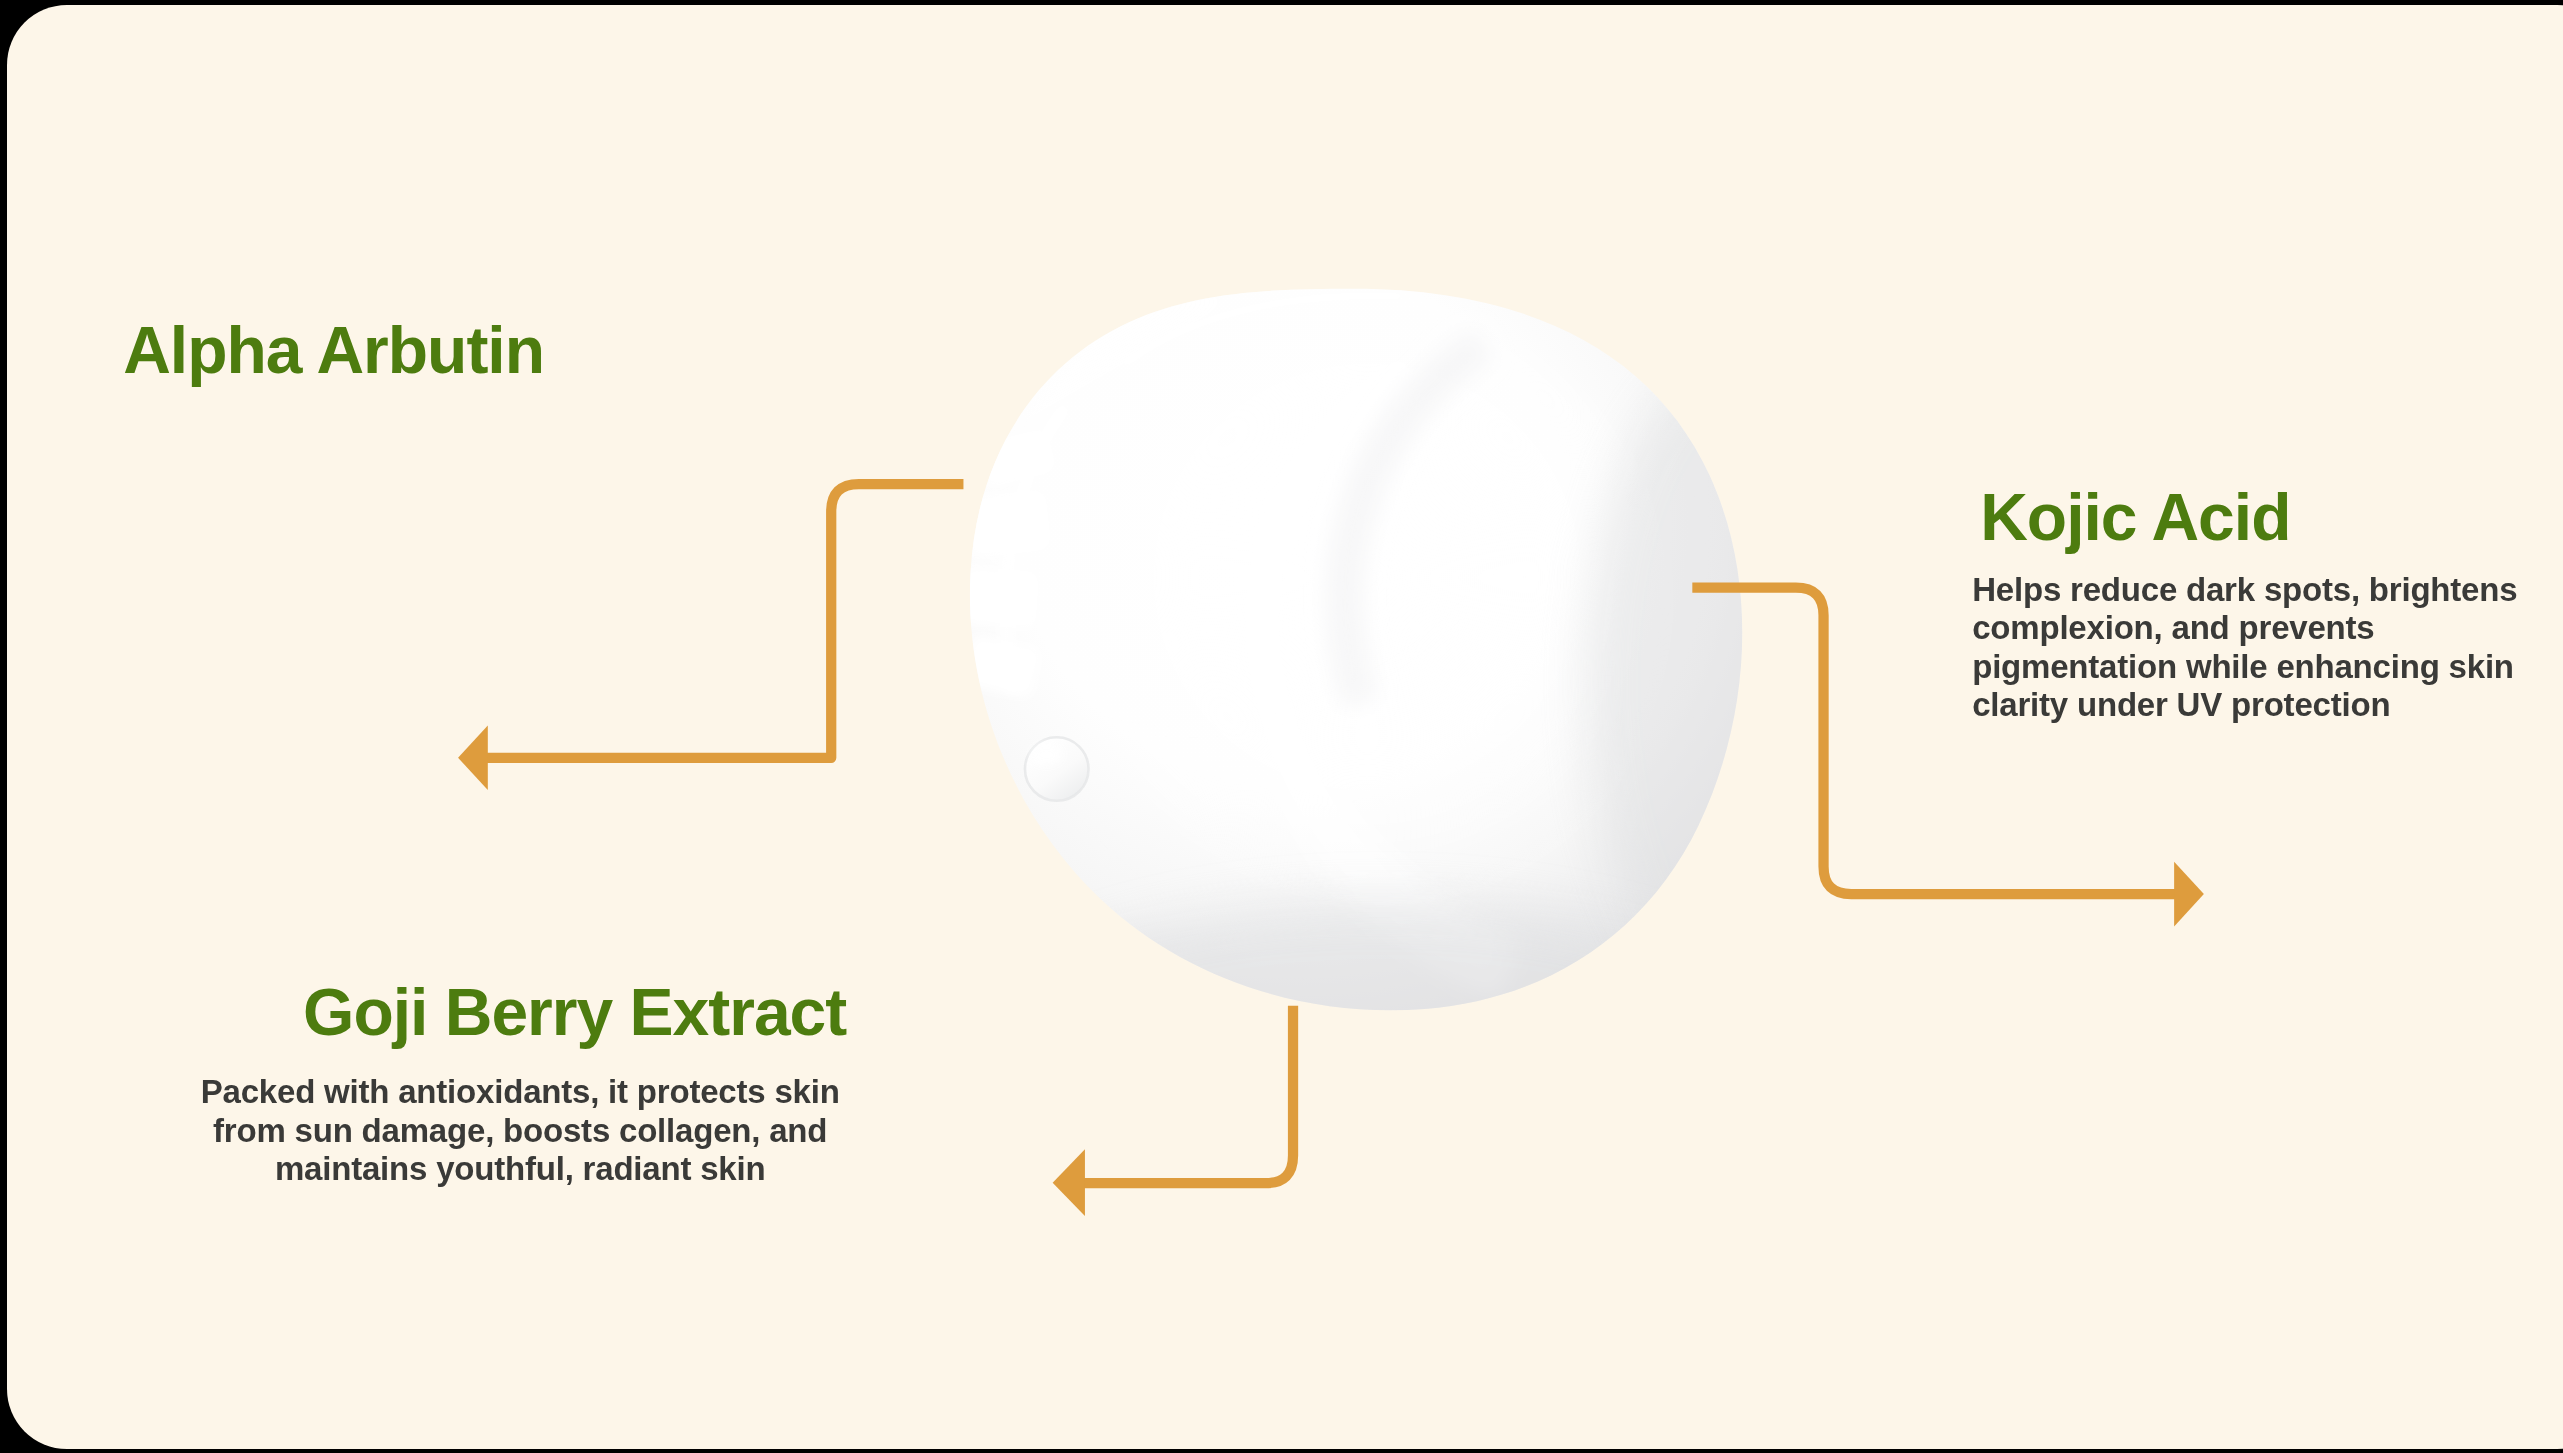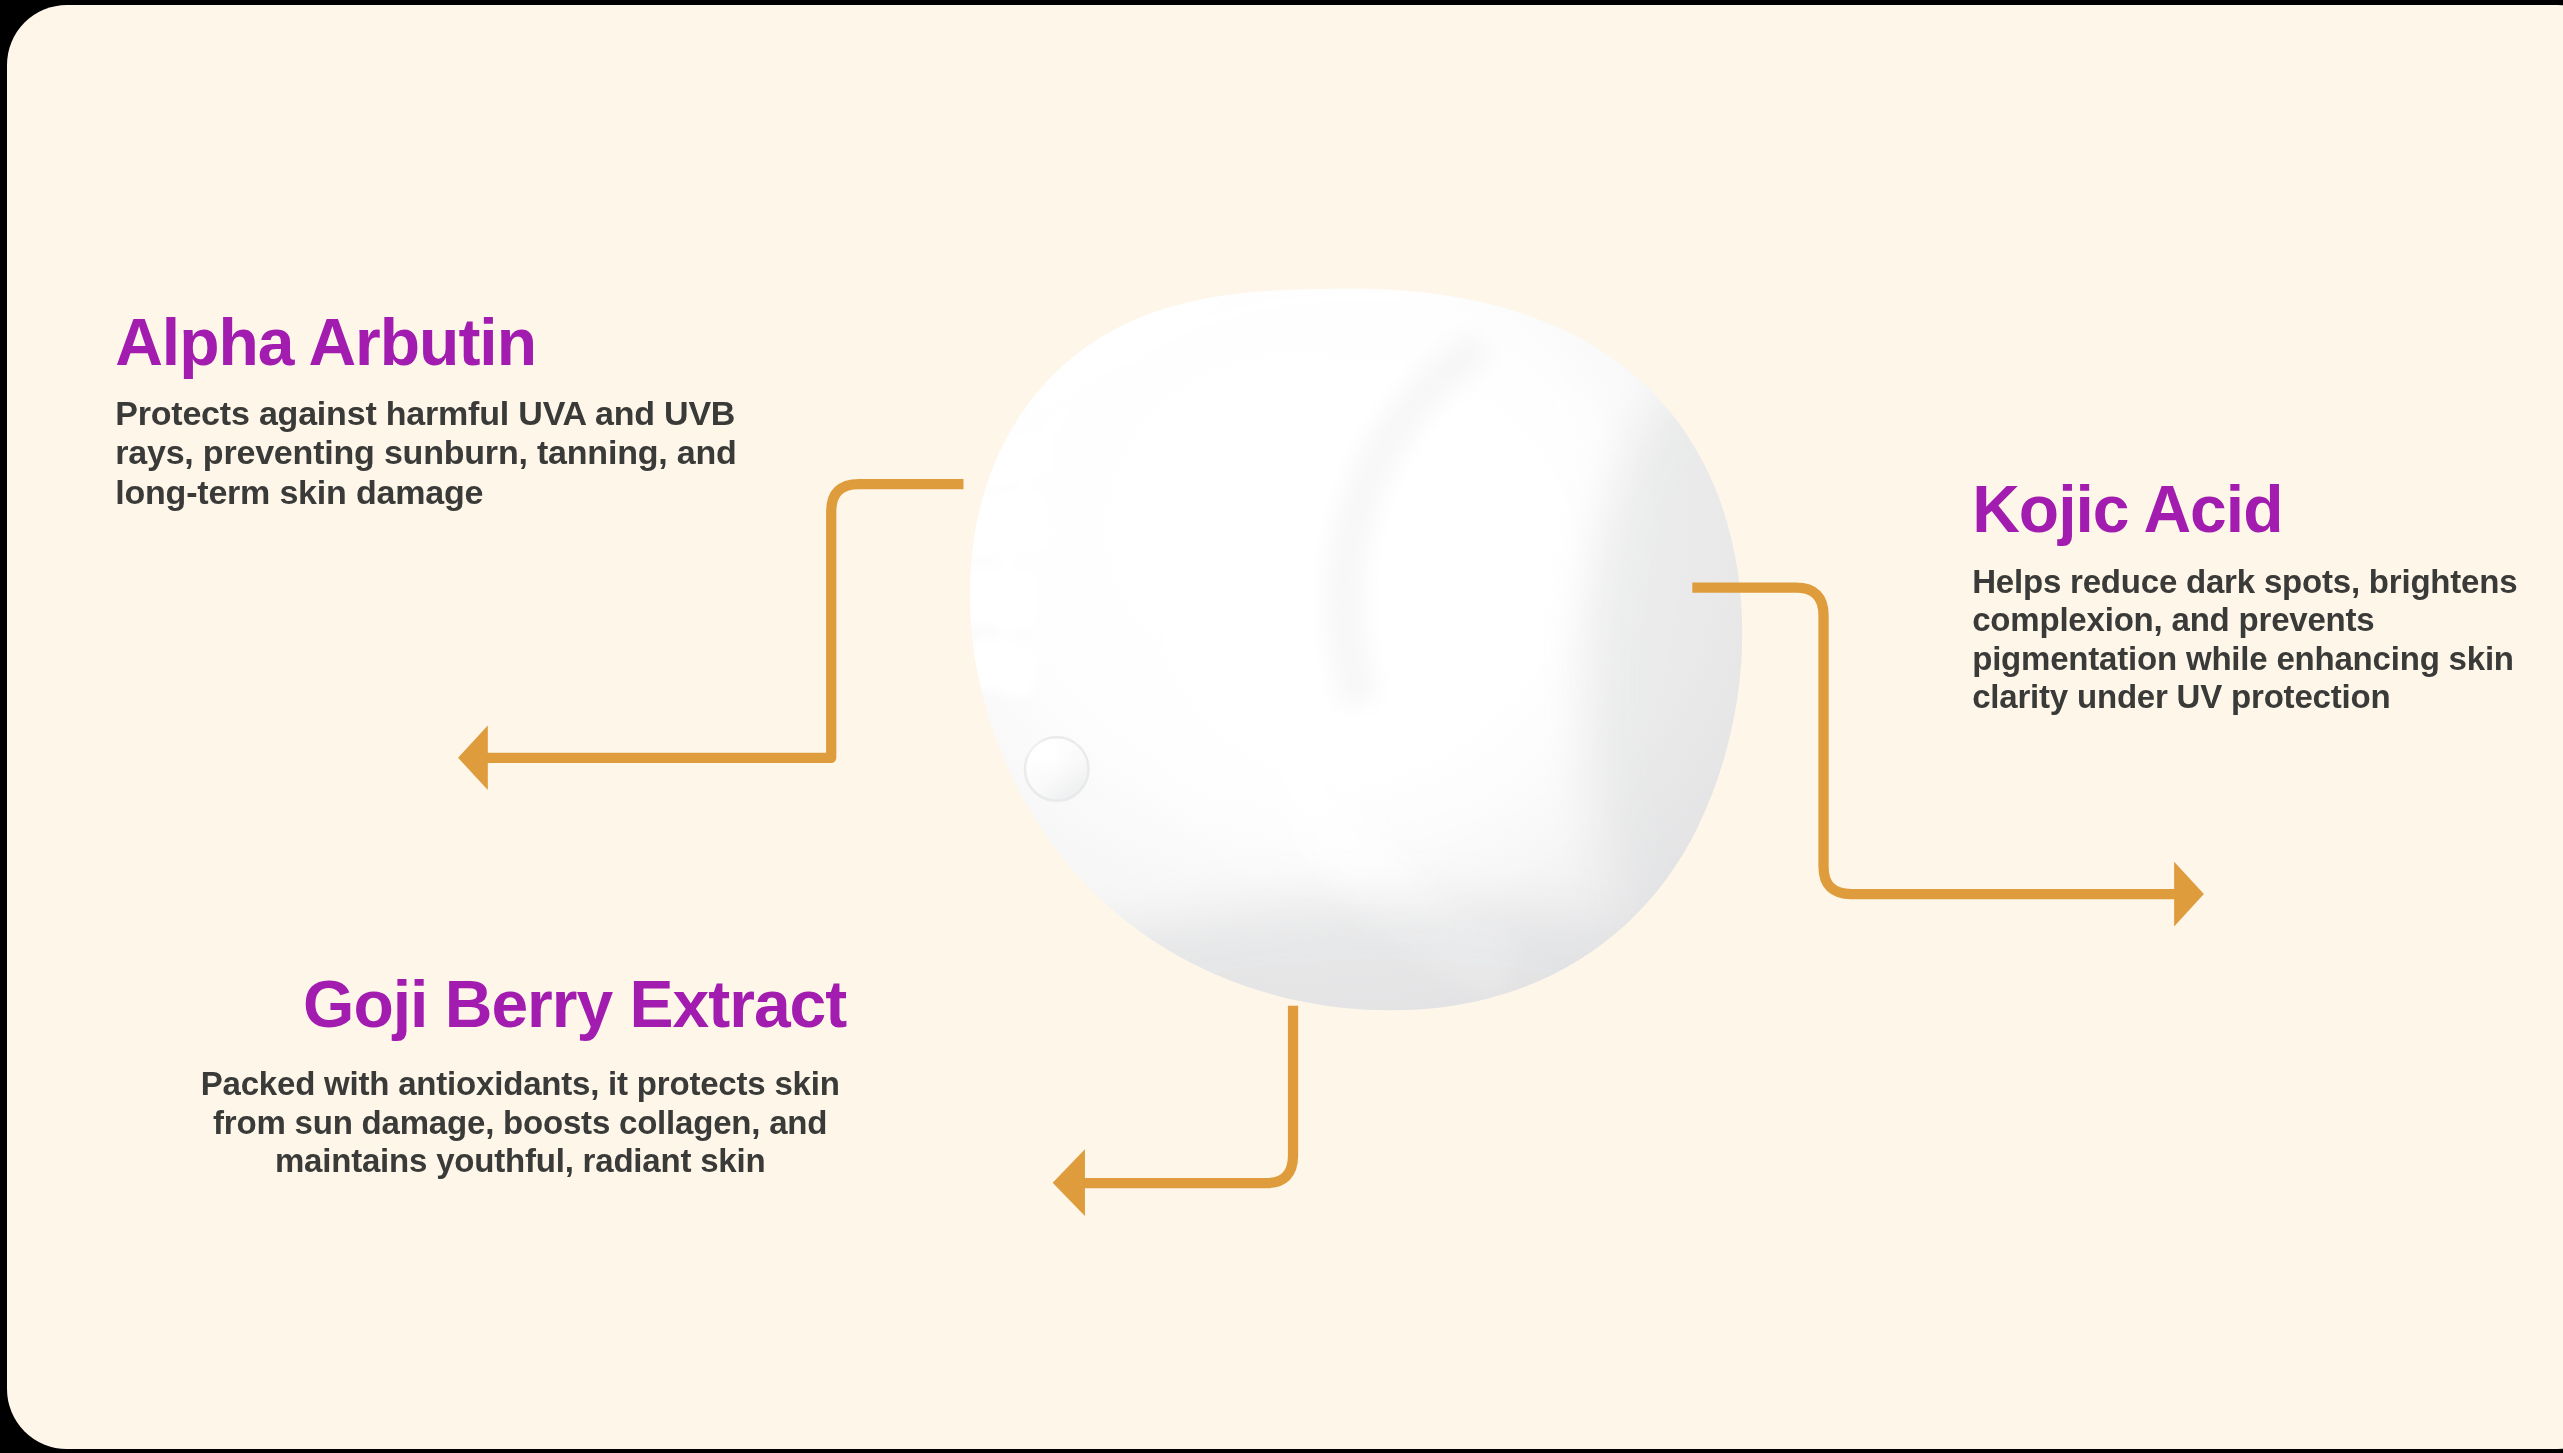--- a/index.html
+++ b/index.html
@@ -42,25 +42,25 @@
     top: 0;
     width: 2610px;
     height: 1444px;
   }
 
   
   .block {
     position: absolute;
   }
   .heading {
-    color: #a21caf;
+    color: #4d7c0f;
     font-weight: 700;
     letter-spacing: -1px;
     line-height: 1.0;
-    margin: 0;
+    margin: 8px;
     white-space: nowrap;
   }
   .body {
     color: #3A3A38;
     font-weight: 700;
     line-height: 1.17;
     margin: 0;
     letter-spacing: -0.2px;
   }
 
@@ -183,21 +183,20 @@
     </g>
 
     <g>
       <path d="M 2509 1952 L 2509 2244 Q 2509 2298 2455 2298 L 2100 2298" fill="none" stroke="#DE9C3D" stroke-width="20" stroke-linecap="butt" stroke-linejoin="round"></path>
       <polygon points="2040,2297 2103,2232 2103,2362" fill="#DE9C3D"></polygon>
     </g>
   </svg>
 
   <div class="block" id="block-alpha-arbutin">
     <h2 class="heading">Alpha Arbutin</h2>
-    <p class="body">Protects against harmful UVA and UVB rays, preventing sunburn, tanning, and long-term skin damage</p>
   </div>
 
   <div class="block" id="block-kojic-acid">
     <h2 class="heading">Kojic Acid</h2>
     <p class="body">Helps reduce dark spots, brightens complexion, and prevents pigmentation while enhancing skin clarity under UV protection</p>
   </div>
 
   <div class="block" id="block-goji-berry">
     <h2 class="heading">Goji Berry Extract</h2>
     <p class="body">Packed with antioxidants, it protects skin from sun damage, boosts collagen, and maintains youthful, radiant skin</p>

